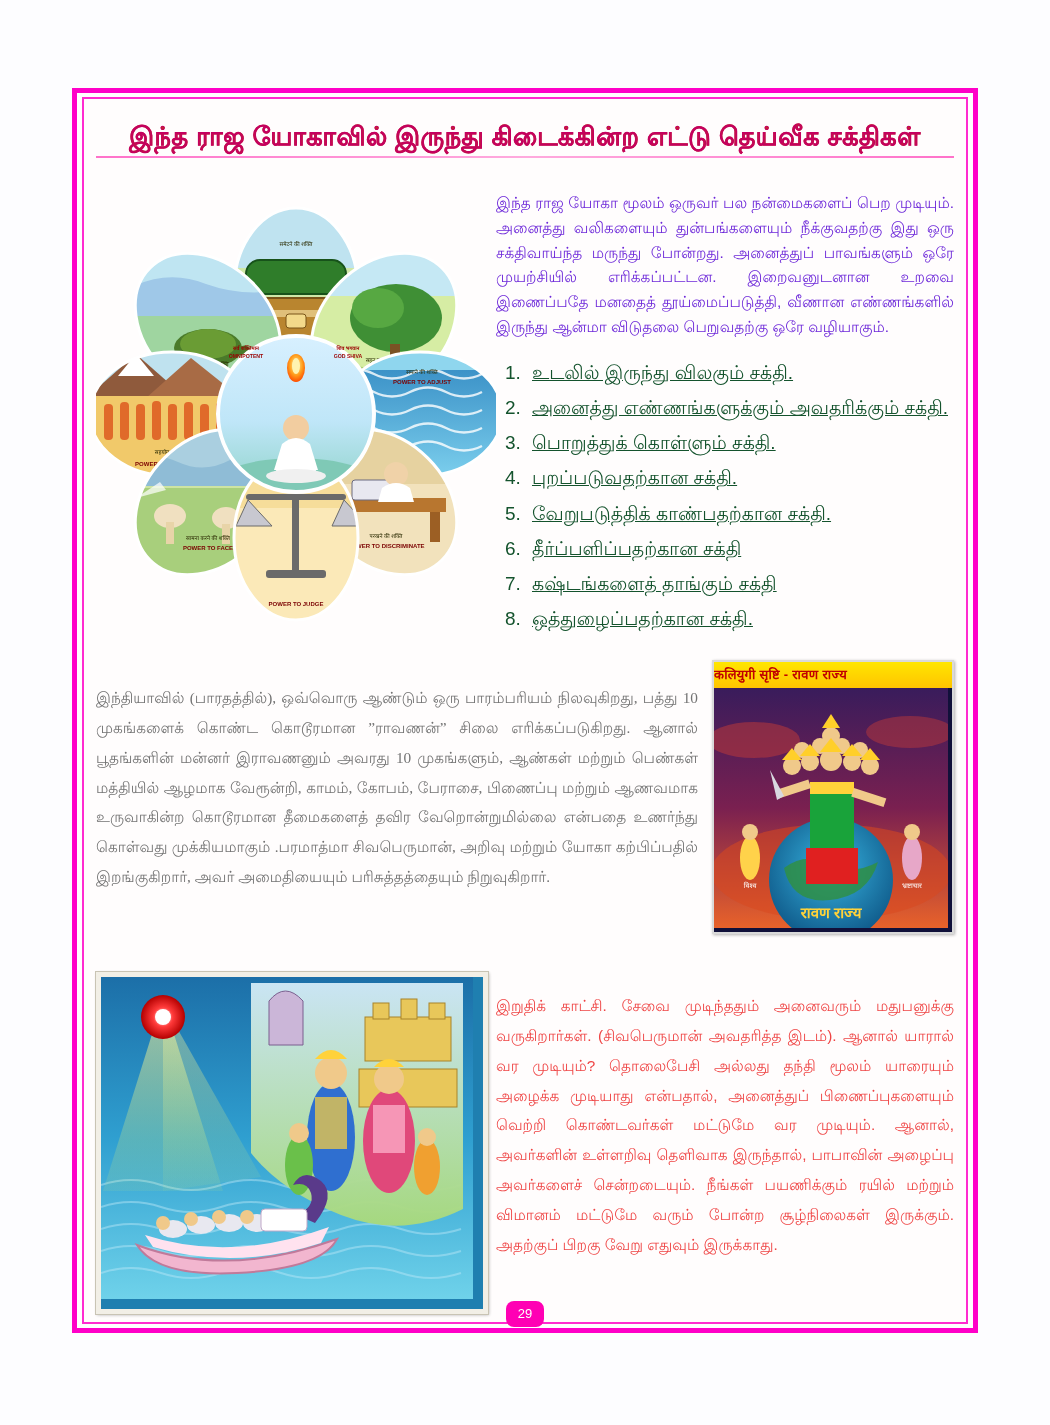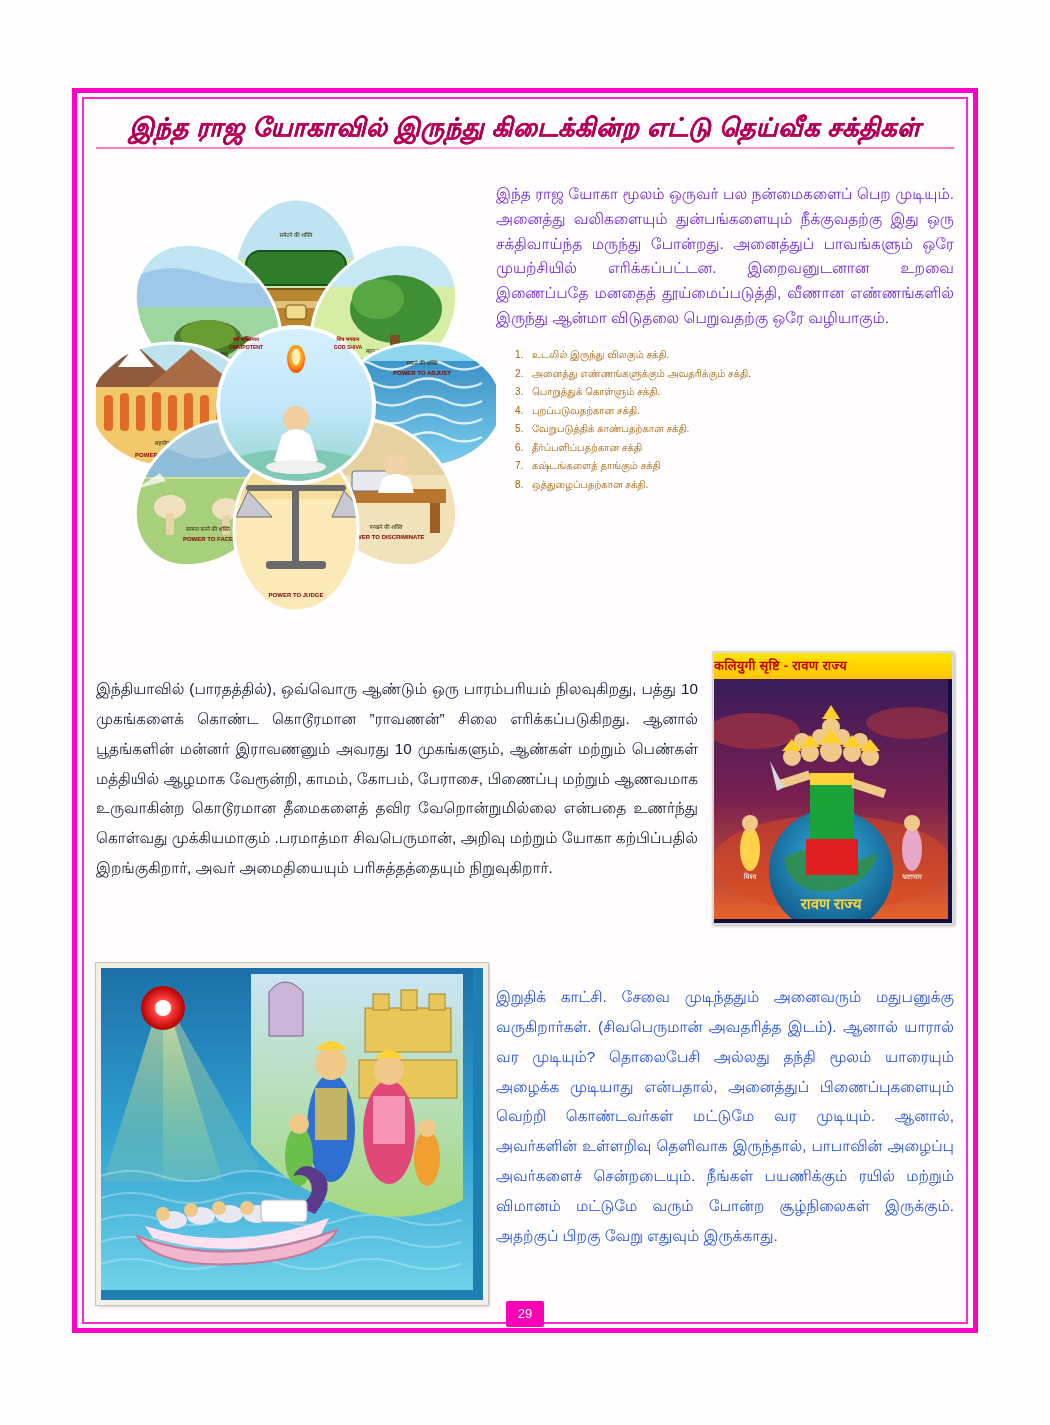--- a/index.html
+++ b/index.html
@@ -41,25 +41,24 @@
     position: absolute;
     left: 96px; top: 108px;
     width: 858px;
     height: 1205px;
   }
   
   .title {
     text-align: center;
     font-size: 25.5px;
     font-weight: bold;
-    color: #000000;
+    color: #c2410c;
     letter-spacing: 0.5px;
-    margin-top: 4px;
+    margin-top: 13px;
     line-height: 1.25;
-    font-style: italic;
     -webkit-text-stroke: 0.4px #c4005f;
   }
   .title-rule {
     width: 100%;
     height: 2px;
     background: linear-gradient(to right, #ff00a0, #ff66c4, #ff00a0);
     margin-top: 3px;
     opacity: .55;
   }
   
@@ -81,41 +80,43 @@
   .para {
     font-size: 15.3px;
     line-height: 1.62;
     color: #6d28d9;
     text-align: justify;
     text-justify: inter-word;
   }
   ol.powers {
     margin: 14px 0 0 0;
     padding-left: 30px;
-    font-size: 10px;
+    font-size: 19px;
     line-height: 1.85;
-    color: #a16207;
+    color: #14532d;
+    text-decoration: underline;
   }
   ol.powers li {
     padding-left: 6px;
   }
   
   .mid-sec {
     position: relative;
     margin-top: 14px;
     height: 292px;
   }
   .mid-text {
     position: absolute;
     left: 0; top: 8px;
     width: 602px;
     font-size: 15.3px;
     line-height: 1.95;
-    color: #0f172a;
+    color: #737373;
     text-align: justify;
+    font-family: Liberation Serif, serif;
   }
   .ravan-img {
     position: absolute;
     right: 0; top: 0;
     width: 238px; height: 270px;
     border: 2px solid #d9d9d9;
     box-shadow: 1px 1px 3px rgba(0,0,0,.3);
     overflow: hidden;
     background: #11103a;
   }
@@ -146,32 +147,32 @@
     box-shadow: 1px 1px 3px rgba(0,0,0,.3);
     overflow: hidden;
     background: #1f7fb0;
   }
   .bot-text {
     position: absolute;
     left: 400px; top: 4px;
     width: 458px;
     font-size: 15.3px;
     line-height: 1.95;
-    color: #1d4ed8;
+    color: #ef4444;
     text-align: justify;
   }
   
   .page-num {
     position: absolute;
     left: 50%;
     transform: translateX(-50%);
     bottom: -14px;
     width: 38px; height: 26px;
     background: #ff00b4;
-    border-radius: 2px;
+    border-radius: 8px;
     color: #fff;
     font-size: 13px;
     text-align: center;
     line-height: 26px;
   }
 </style>
 </head>
 <body>
 
 <div class="page">

